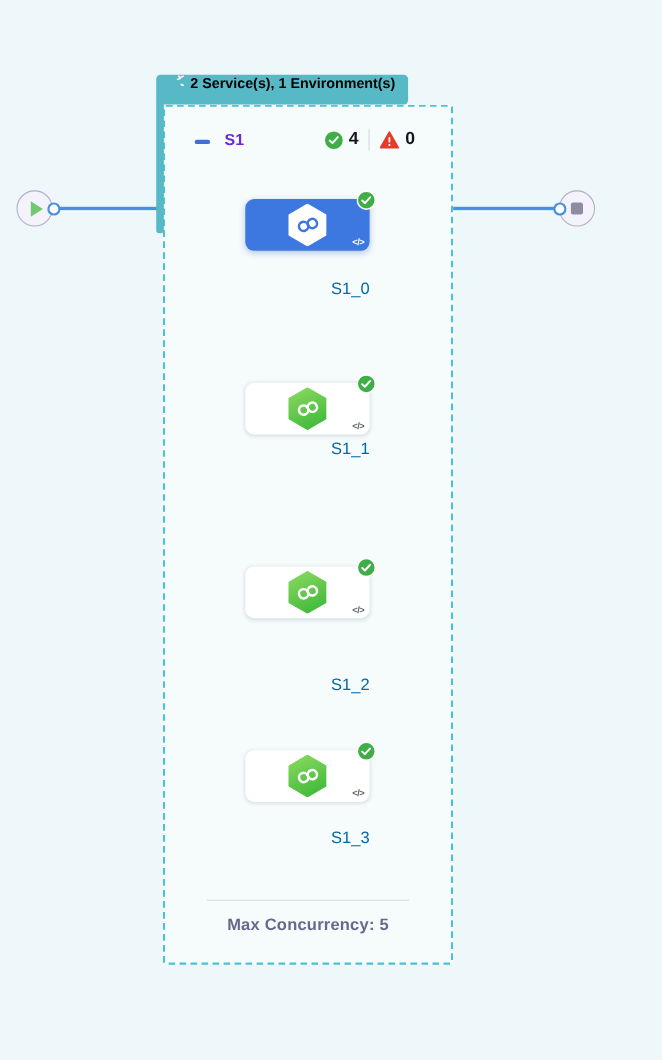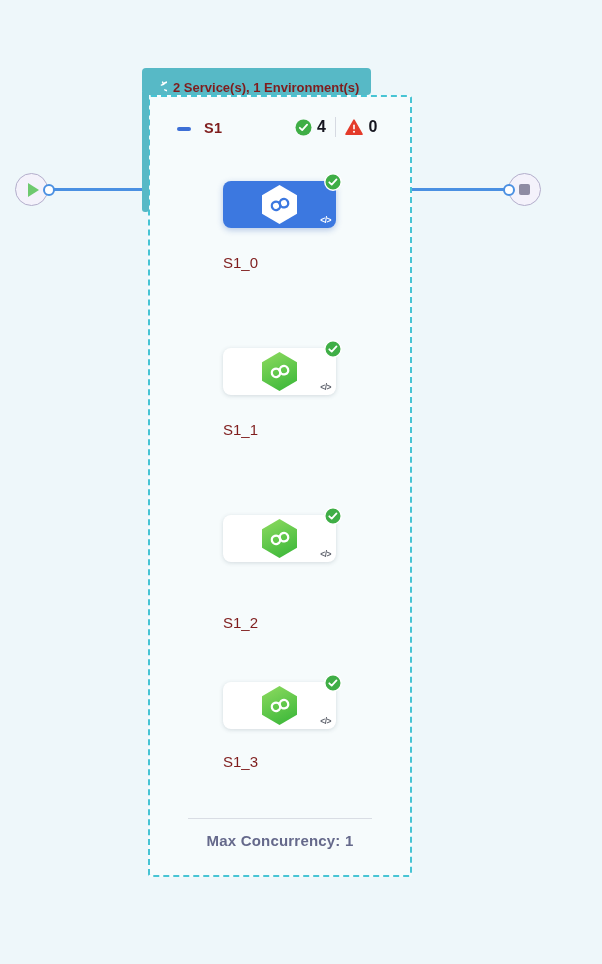--- a/index.html
+++ b/index.html
@@ -38,37 +38,37 @@
 
   
   .stage-container{
     position:absolute;left:148px;top:95px;width:264px;height:782px;
     border:2px dashed #47c4d4;border-radius:3px;box-sizing:border-box;
     background:rgba(255,255,255,0.45);z-index:0;
   }
   .stage-chip{
     position:absolute;left:142px;top:68px;height:27px;z-index:5;
     background:#57b9c6;border-radius:4px;
-    display:flex;align-items:flex-end;gap:6px;padding:0 12px 0 9px;
-    color:#7f1d1d;font-size:13px;font-weight:700;white-space:nowrap;
+    display:flex;align-items:flex-start;gap:6px;padding:0 12px 0 9px;
+    color:#000000;font-size:13px;font-weight:700;white-space:nowrap;
   }
   .chip-tail{
     position:absolute;left:142px;top:92px;width:7px;height:120px;
     background:#57b9c6;border-radius:0 0 3px 3px;z-index:4;
   }
 
   
   .collapse-btn{
     position:absolute;left:173px;top:120px;width:22px;height:18px;z-index:3;
     display:flex;align-items:center;justify-content:center;cursor:pointer;
   }
   .minus{width:14px;height:3.5px;border-radius:2px;background:#3d6fd6;}
   .stage-name{
     position:absolute;left:204px;top:120px;z-index:3;
-    font-size:14.5px;font-weight:700;color:#7f1d1d;letter-spacing:.3px;
+    font-size:14.5px;font-weight:700;color:#6d28d9;letter-spacing:.3px;
   }
   .status-group{
     position:absolute;left:295px;top:117px;z-index:3;
     display:flex;align-items:center;gap:5px;
     font-size:16px;font-weight:700;color:#15151f;
   }
   .status-group svg{display:block;}
   .vdiv{width:1.5px;height:20px;background:#d6dae2;margin:0 4px;}
 
   
@@ -87,22 +87,22 @@
   .hex.green{background:linear-gradient(155deg,#8ad95e 5%,#3fb93b 90%);}
   .infinity{transform:rotate(-18deg);display:block;}
   .badge{position:absolute;right:-6px;top:-8px;}
   .code{
     position:absolute;right:5px;bottom:3px;
     font-size:8.5px;font-weight:700;letter-spacing:-0.5px;
   }
   .code.light{color:#fff;}
   .code.dark{color:#60646e;}
   .node-label{
-    position:absolute;left:223px;width:113px;text-align:left;z-index:3;
-    font-size:15px;font-weight:500;color:#7f1d1d;
+    position:absolute;left:223px;width:113px;text-align:right;z-index:3;
+    font-size:15px;font-weight:500;color:#0369a1;
   }
 
   
   .footer-divider{
     position:absolute;left:188px;top:818px;width:184px;height:1px;
     background:#d9dde4;z-index:3;
   }
   .max-concurrency{
     position:absolute;left:148px;top:832px;width:264px;text-align:center;z-index:3;
     font-size:15px;font-weight:700;color:#65698b;letter-spacing:.2px;
@@ -183,21 +183,21 @@
             <circle cx="15.2" cy="6.5" r="4.2"></circle>
         </g>
       </svg>
     </div>
     <svg class="badge" width="18" height="18" viewBox="0 0 18 18">
       <circle cx="9" cy="9" r="8.2" fill="#3fae46" stroke="#fff" stroke-width="1.4"></circle>
       <path d="M5.3 9.3l2.4 2.3 4.8-5.2" stroke="#fff" stroke-width="1.8" fill="none" stroke-linecap="round" stroke-linejoin="round"></path>
     </svg>
     <span class="code dark">&lt;/&gt;</span>
   </div>
-  <div class="node-label" style="top:421px">S1_1</div>
+  <div class="node-label" style="top:400px">S1_1</div>
 
   <div class="node-card normal" style="top:515px">
     <div class="hex green">
       <svg class="infinity" width="22" height="13" viewBox="0 0 22 13">
         <g fill="none" stroke="#fff" stroke-width="2.3">
           <circle cx="6.8" cy="6.5" r="4.2"></circle>
             <circle cx="15.2" cy="6.5" r="4.2"></circle>
         </g>
       </svg>
     </div>
@@ -220,15 +220,15 @@
     </div>
     <svg class="badge" width="18" height="18" viewBox="0 0 18 18">
       <circle cx="9" cy="9" r="8.2" fill="#3fae46" stroke="#fff" stroke-width="1.4"></circle>
       <path d="M5.3 9.3l2.4 2.3 4.8-5.2" stroke="#fff" stroke-width="1.8" fill="none" stroke-linecap="round" stroke-linejoin="round"></path>
     </svg>
     <span class="code dark">&lt;/&gt;</span>
   </div>
   <div class="node-label" style="top:753px">S1_3</div>
 
   <div class="footer-divider"></div>
-  <div class="max-concurrency">Max Concurrency: 1</div>
+  <div class="max-concurrency">Max Concurrency: 5</div>
 
 </div>
 
 </body></html>

